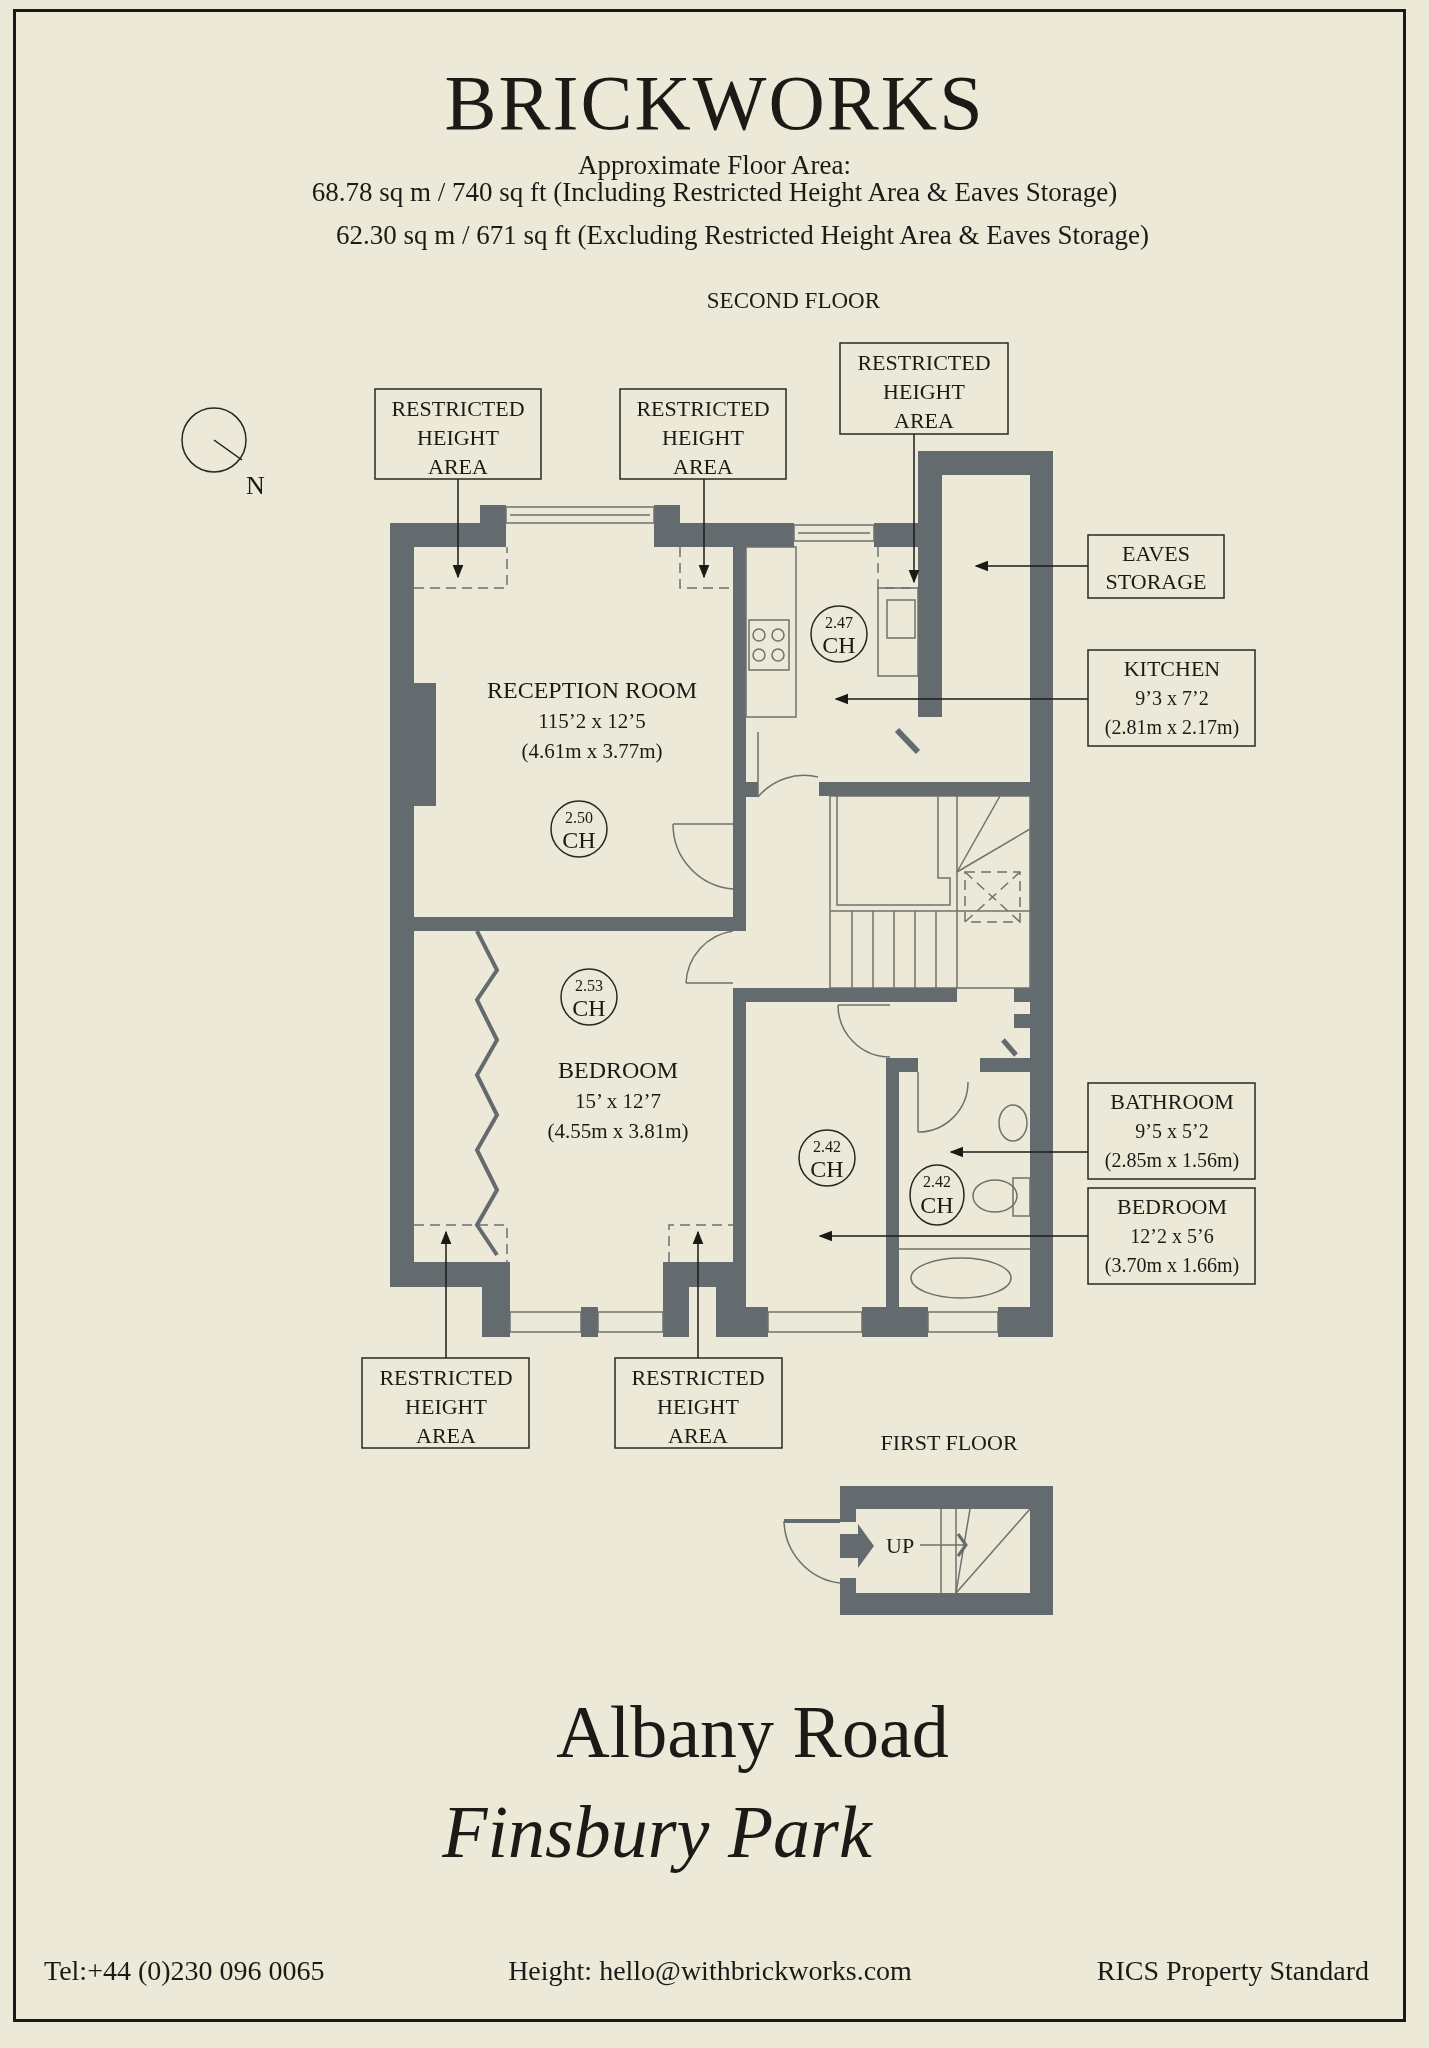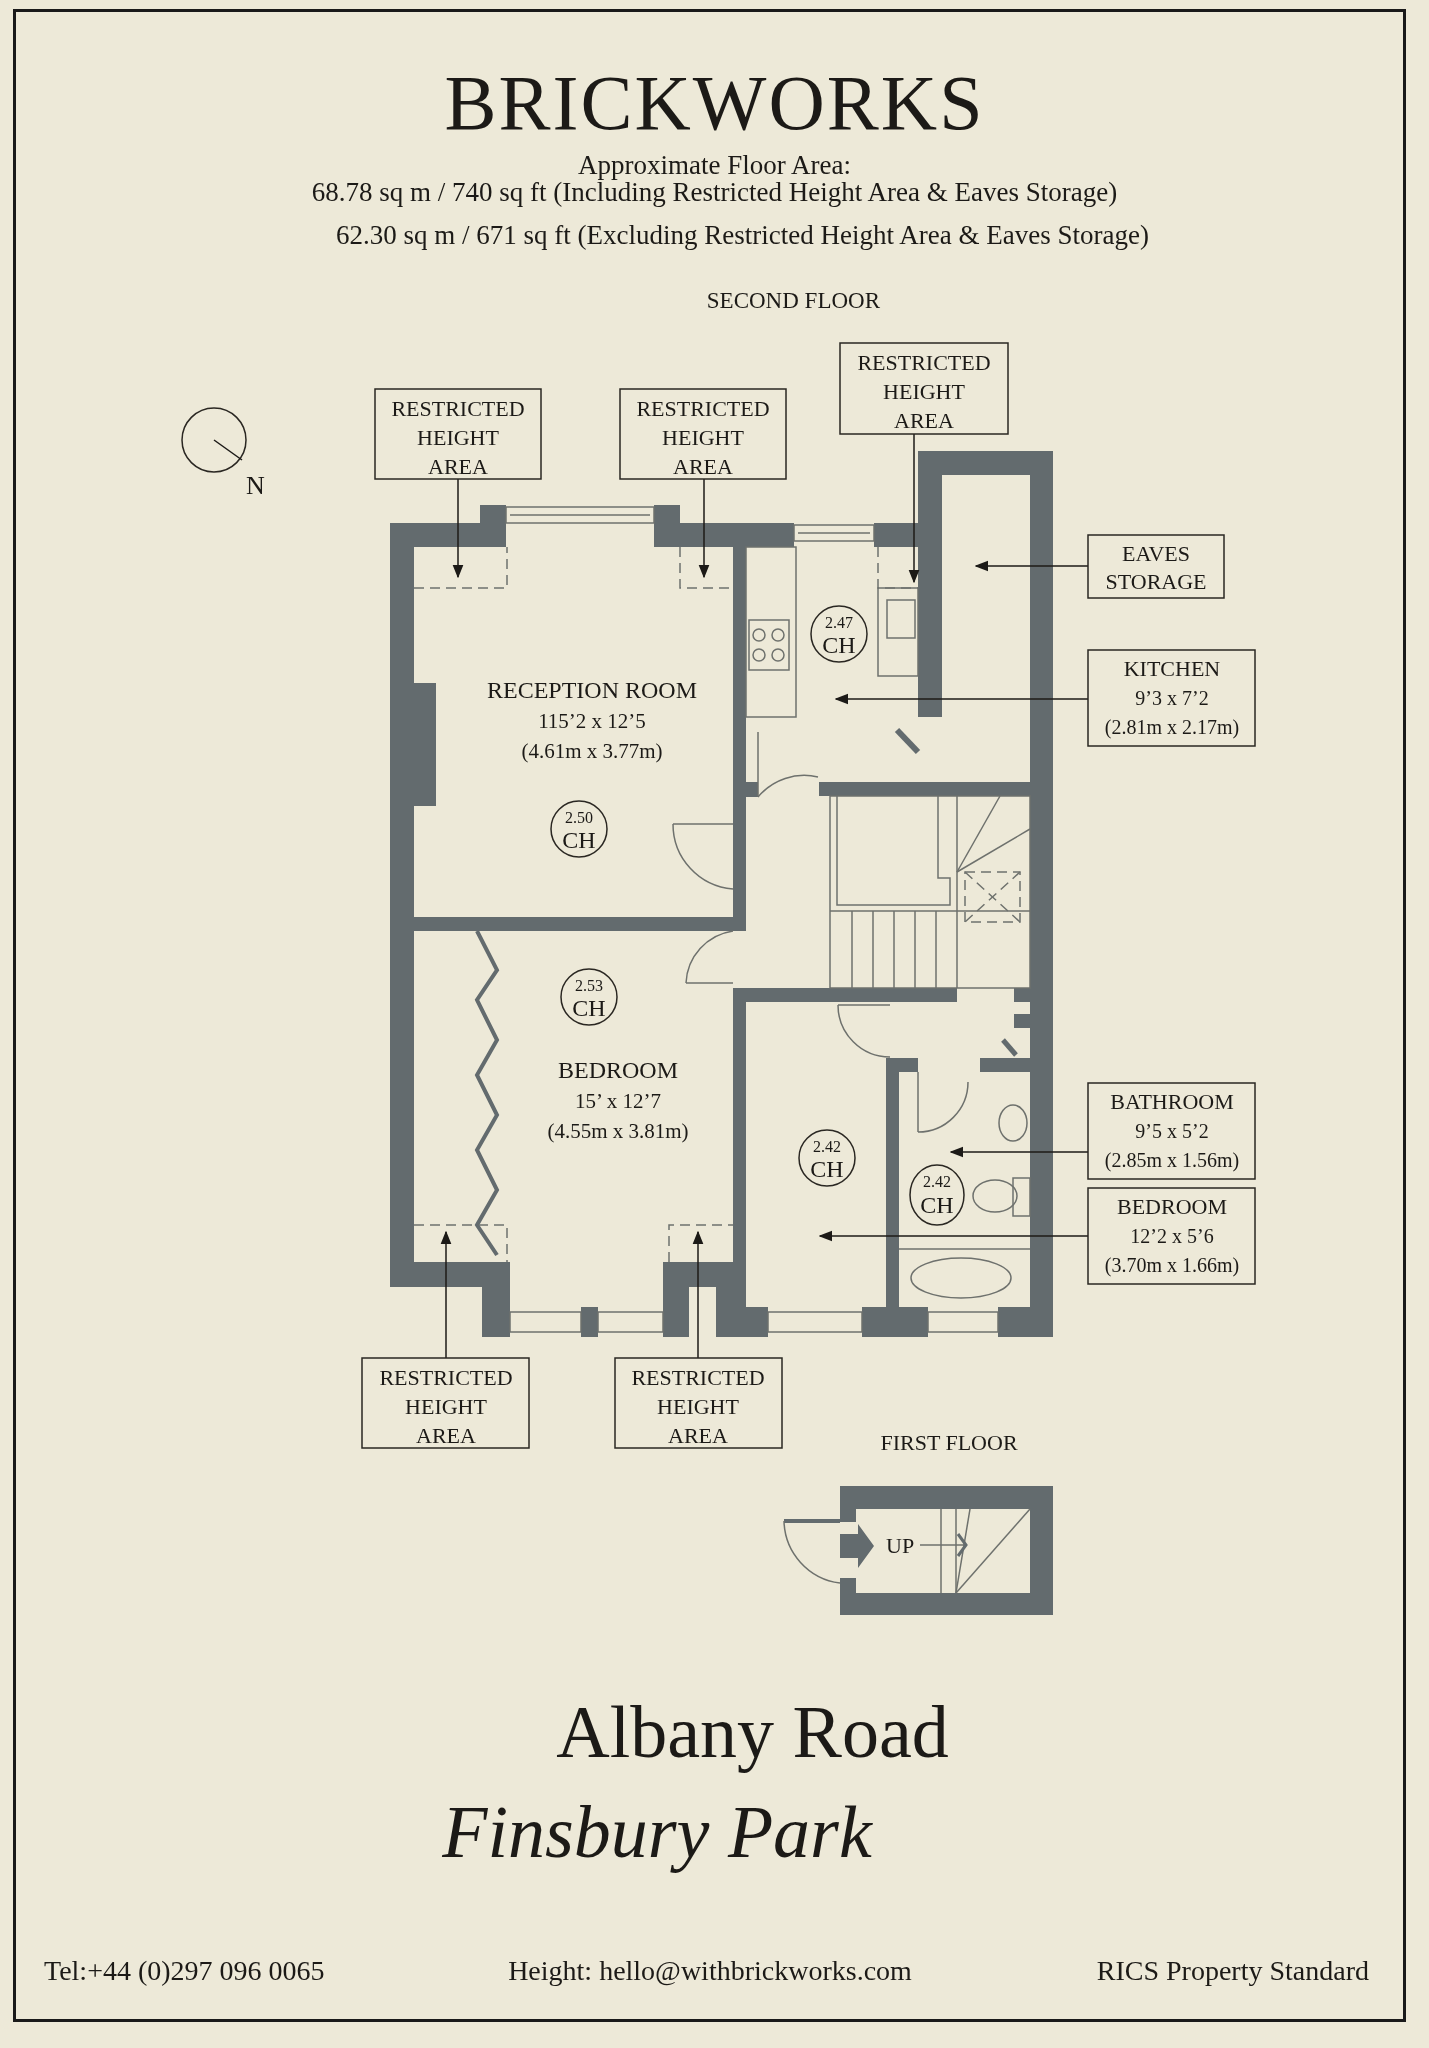--- a/index.html
+++ b/index.html
@@ -287,15 +287,15 @@
     <line x1="956" y1="1509" x2="956" y2="1593" class="thin"></line>
     <line x1="956" y1="1593" x2="970" y2="1509" class="thin"></line>
     <line x1="956" y1="1593" x2="1030" y2="1509" class="thin"></line>
     <polyline points="958,1534 966,1545 958,1556" fill="none" stroke="#636b6e" stroke-width="3"></polyline>
   </g>
 </svg>
 
 <div class="abs center addr1">Albany Road</div>
 <div class="abs center addr2">Finsbury Park</div>
 
-<div class="abs footer" style="left:44px;">Tel:+44 (0)297 096 0065</div>
+<div class="abs footer" style="left:44px;">Tel:+44 (0)230 096 0065</div>
 <div class="abs footer center" style="left:380px; width:660px;">Height:  hello@withbrickworks.com</div>
 <div class="abs footer" style="right:60px;">RICS Property Standard</div>
 
 </body></html>

